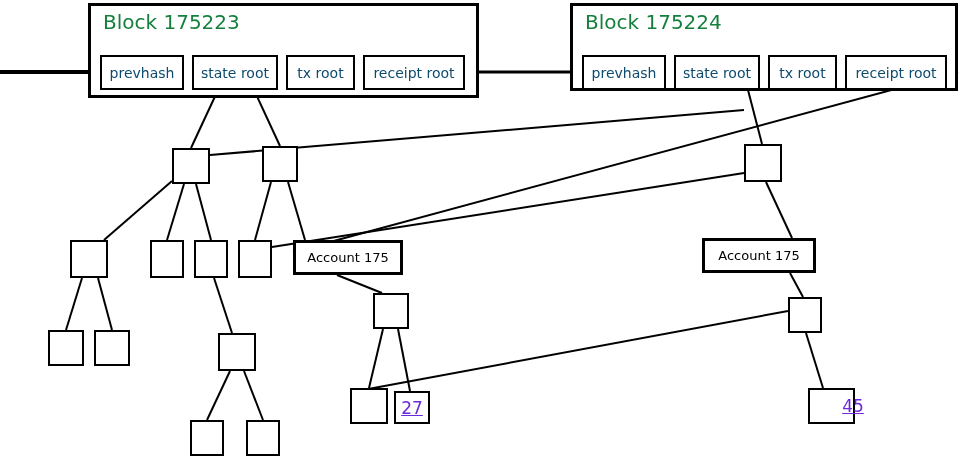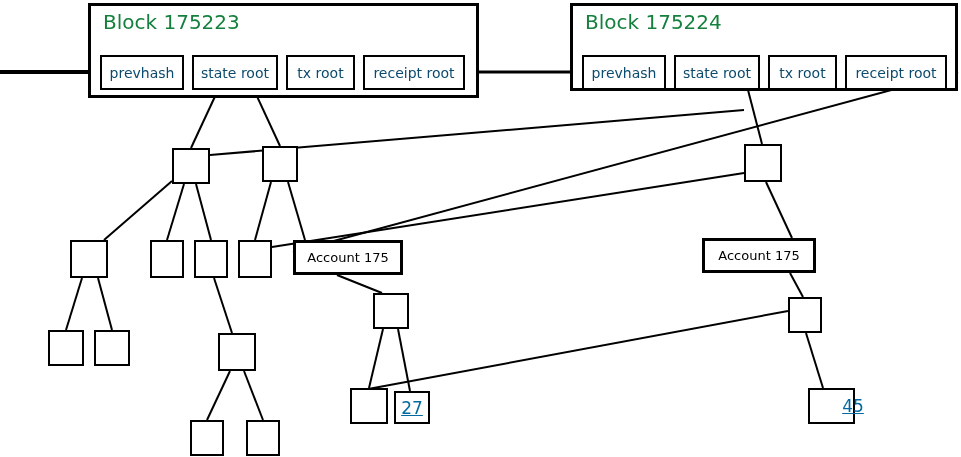--- a/index.html
+++ b/index.html
@@ -60,21 +60,21 @@
   }
   .leaf-val {
     position: absolute;
     box-sizing: border-box;
     border: 2px solid #000000;
     background: #ffffff;
     display: flex;
     align-items: center;
     justify-content: center;
     font-size: 17px;
-    color: #0369a1;
+    color: #6d28d9;
     text-decoration: underline;
   }
   .acct {
     position: absolute;
     box-sizing: border-box;
     border: 3px solid #000000;
     background: #ffffff;
     display: flex;
     align-items: center;
     justify-content: center;

